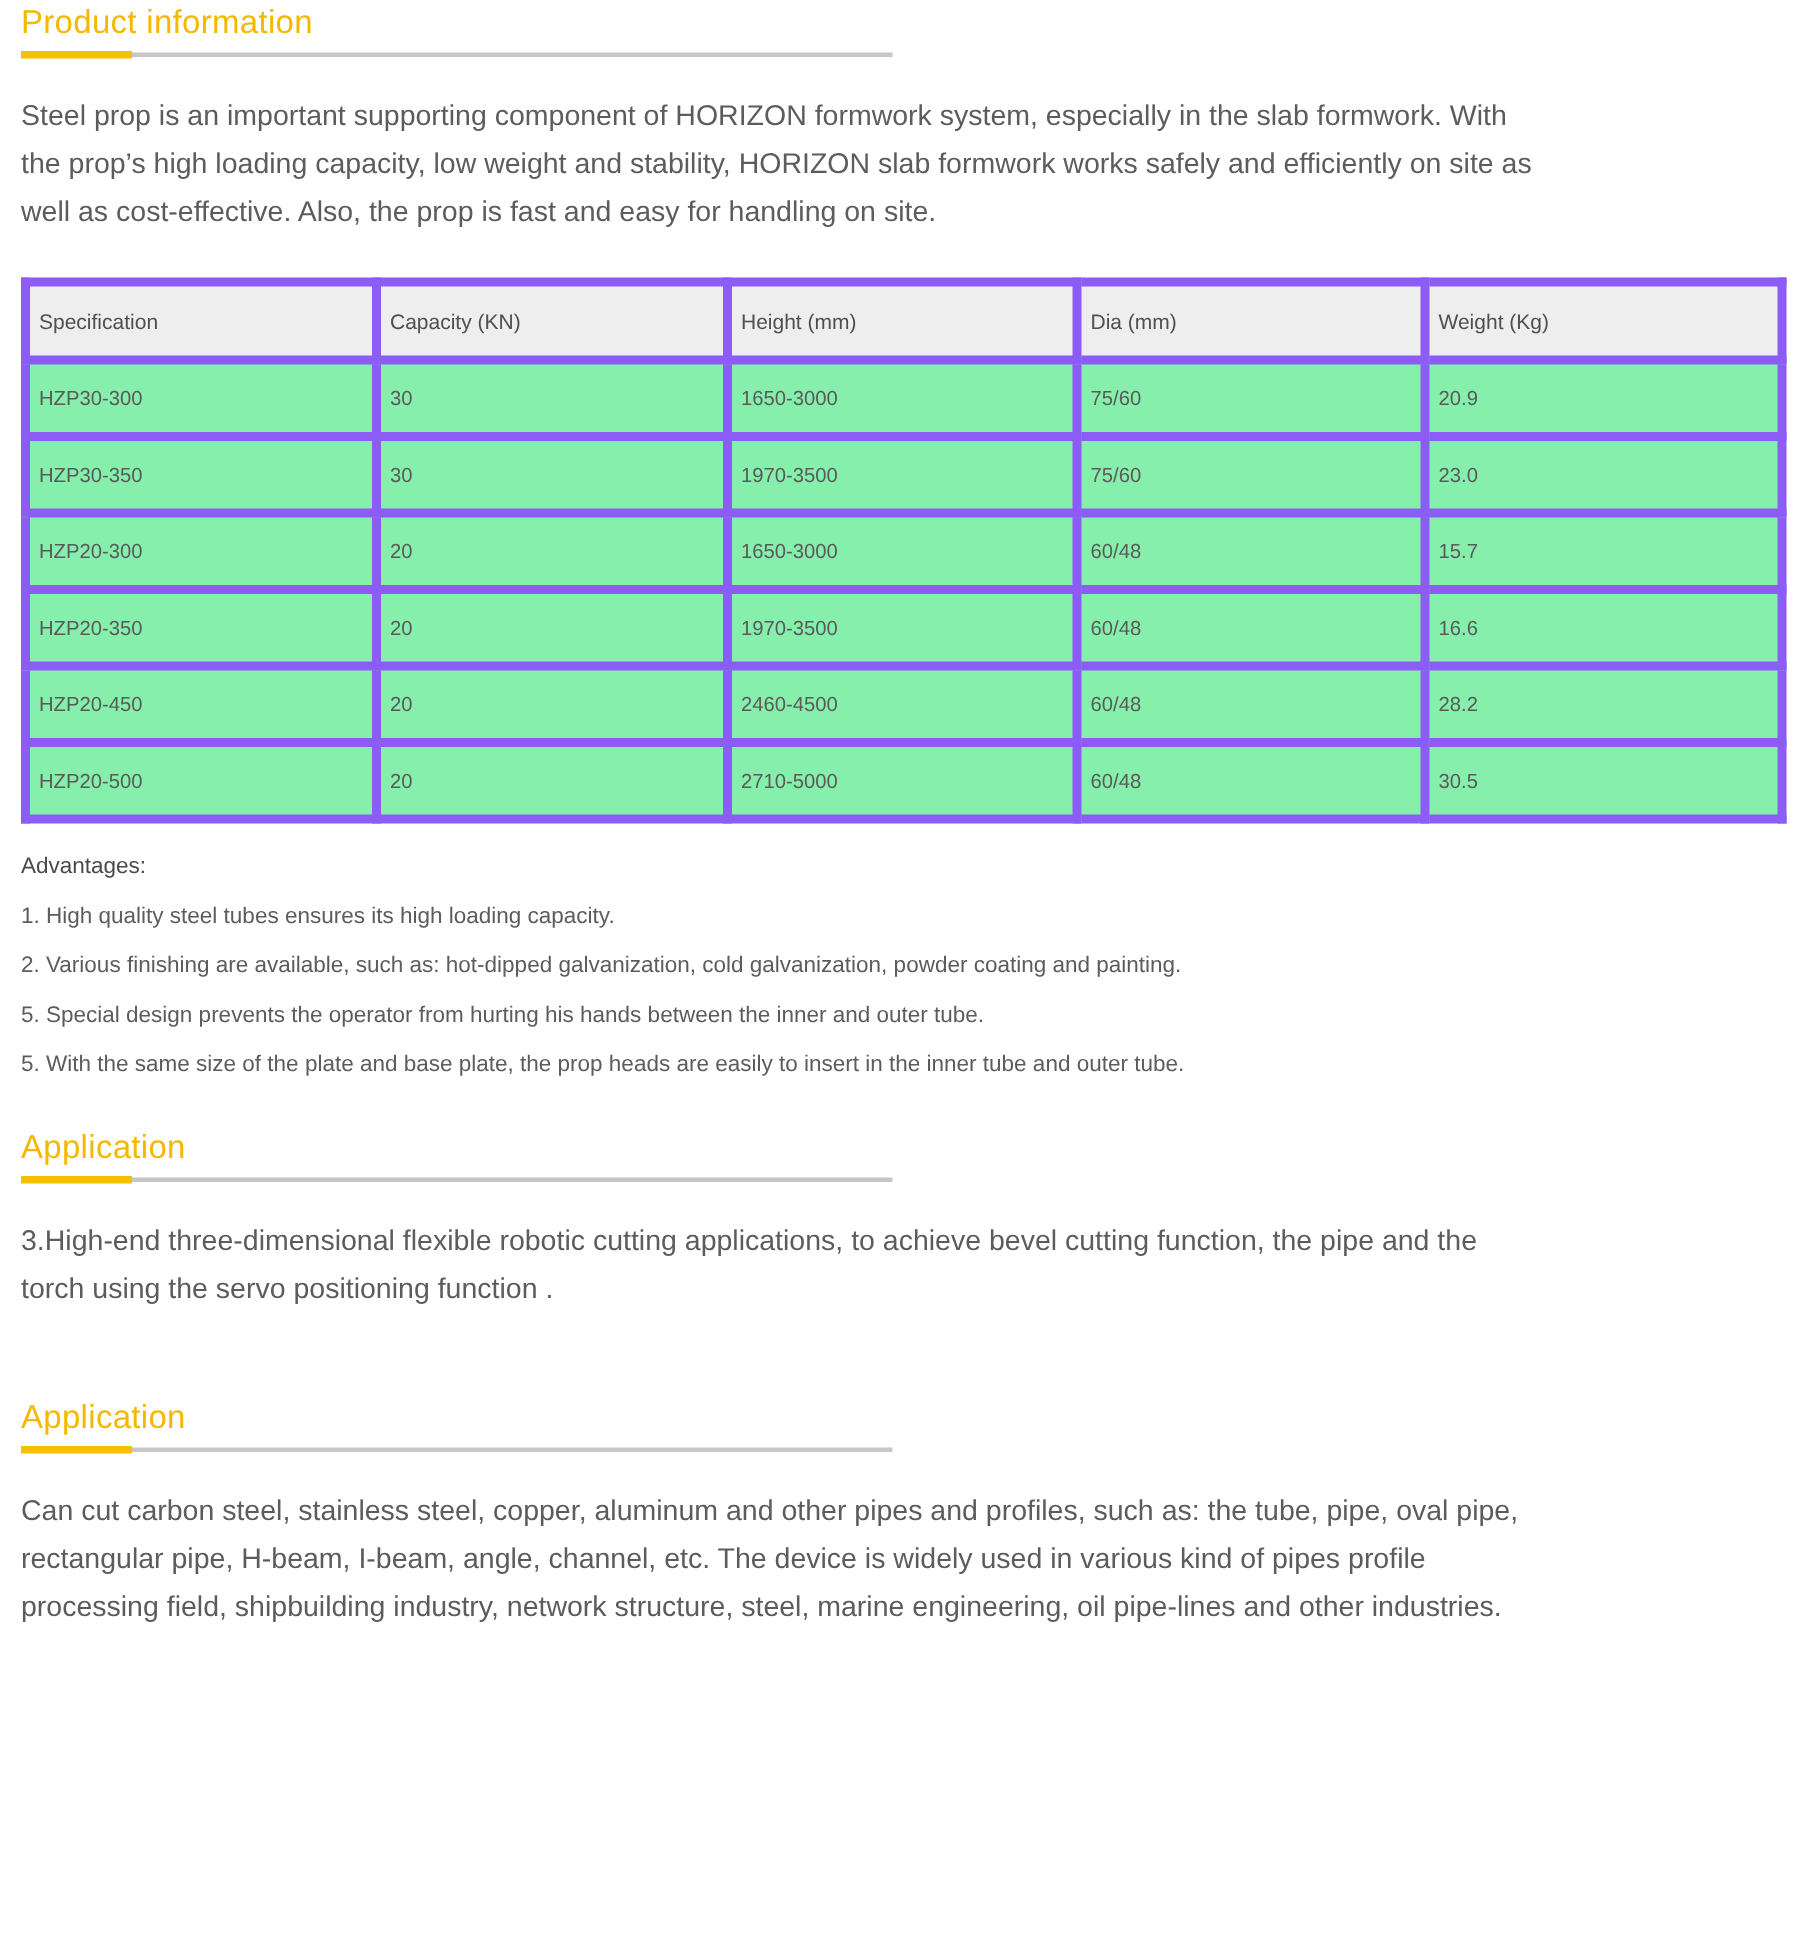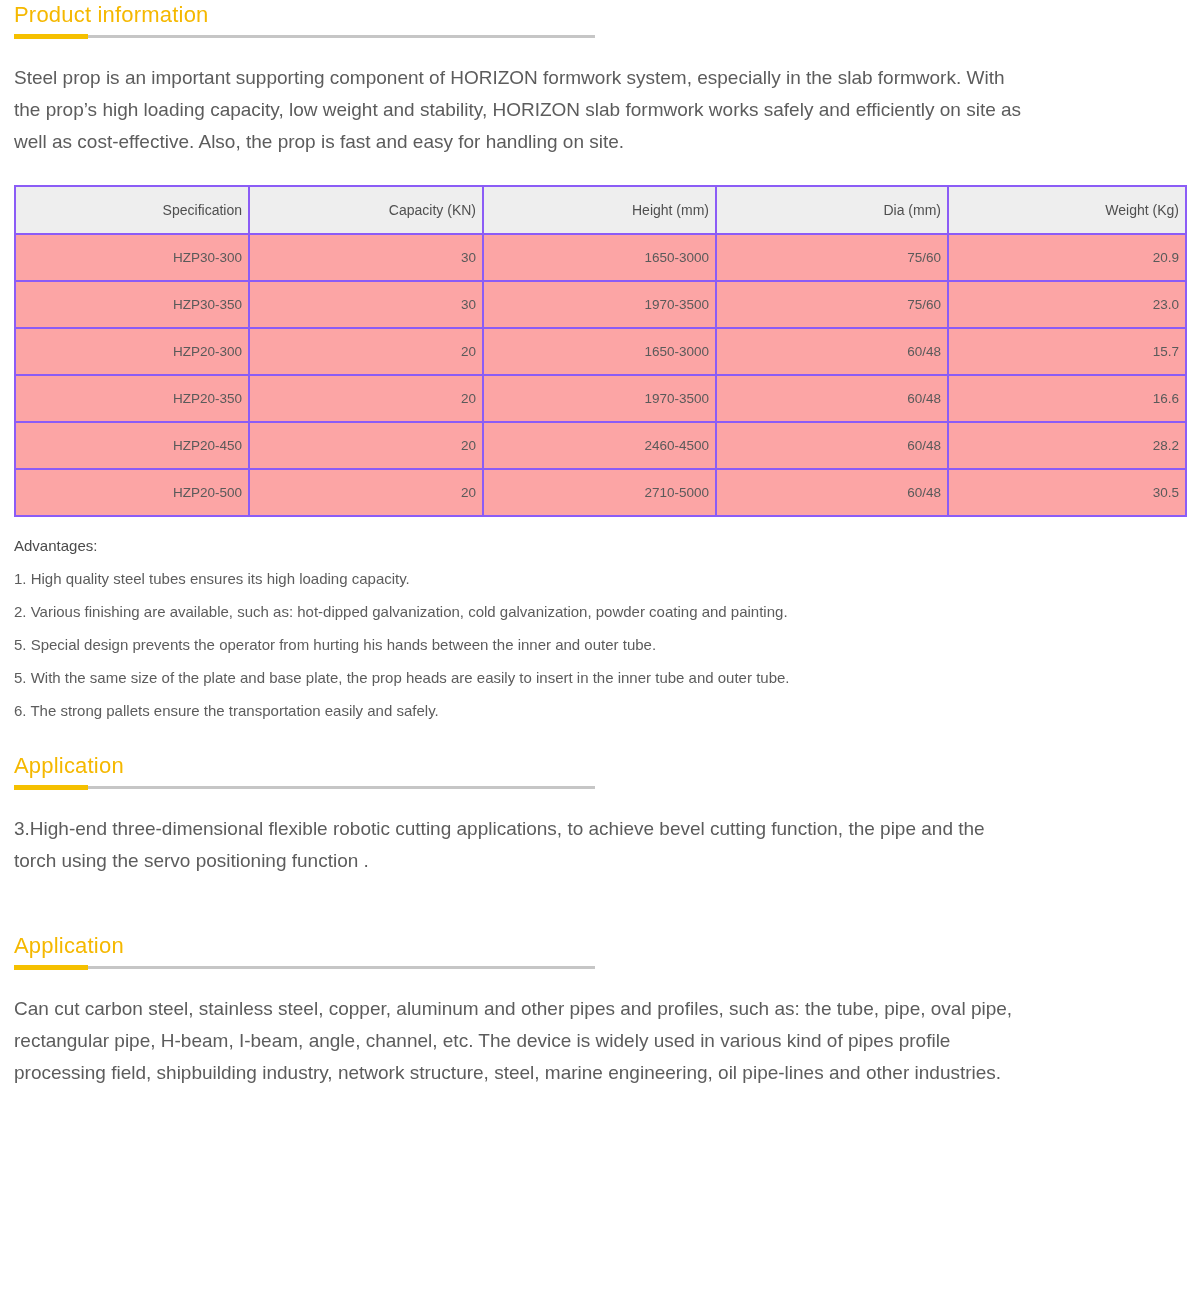--- a/index.html
+++ b/index.html
@@ -70,37 +70,37 @@
     margin-bottom: 10px;
   }
   table.spec {
     border-collapse: collapse;
     width: 1171px;
     table-layout: fixed;
     border: 1px solid #e6e6e6;
   }
   table.spec th,
   table.spec td {
-    border: 2px solid #8b5cf6;
-    text-align: right;
+    border: 6px solid #8b5cf6;
+    text-align: left;
     vertical-align: middle;
     font-size: 13.5px;
     font-weight: normal;
     color: #5a5a5a;
     padding: 0 6px;
   }
   table.spec thead th {
     background: #eeeeee;
     height: 46px;
     color: #4f4f4f;
     font-size: 14px;
   }
   table.spec tbody td {
     height: 45px;
-    background: #fca5a5;
+    background: #86efac;
   }
   table.spec col.c1 { width: 234px; }
   table.spec col.c2 { width: 234px; }
   table.spec col.c3 { width: 233px; }
   table.spec col.c4 { width: 232px; }
   table.spec col.c5 { width: 238px; }
 
   
   .adv-block {
     margin-top: 14px;
@@ -196,21 +196,20 @@
       </tbody>
     </table>
   </div>
 
   <div class="adv-block">
     <p class="adv-label">Advantages:</p>
     <p class="adv-item">1. High quality steel tubes ensures its high loading capacity.</p>
     <p class="adv-item">2. Various finishing are available, such as: hot-dipped galvanization, cold galvanization, powder coating and painting.</p>
     <p class="adv-item">5. Special design prevents the operator from hurting his hands between the inner and outer tube.</p>
     <p class="adv-item">5. With the same size of the plate and base plate, the prop heads are easily to insert in the inner tube and outer tube.</p>
-    <p class="adv-item">6. The strong pallets ensure the transportation easily and safely.</p>
   </div>
 
   <div class="gap-md"></div>
 
   <div class="section-head">
     <h2 class="section-title">Application</h2>
     <div class="rule"></div>
   </div>
 
   <p class="para">3.High-end three-dimensional flexible robotic cutting applications, to achieve bevel cutting function, the pipe and the torch using the servo positioning function .</p>

